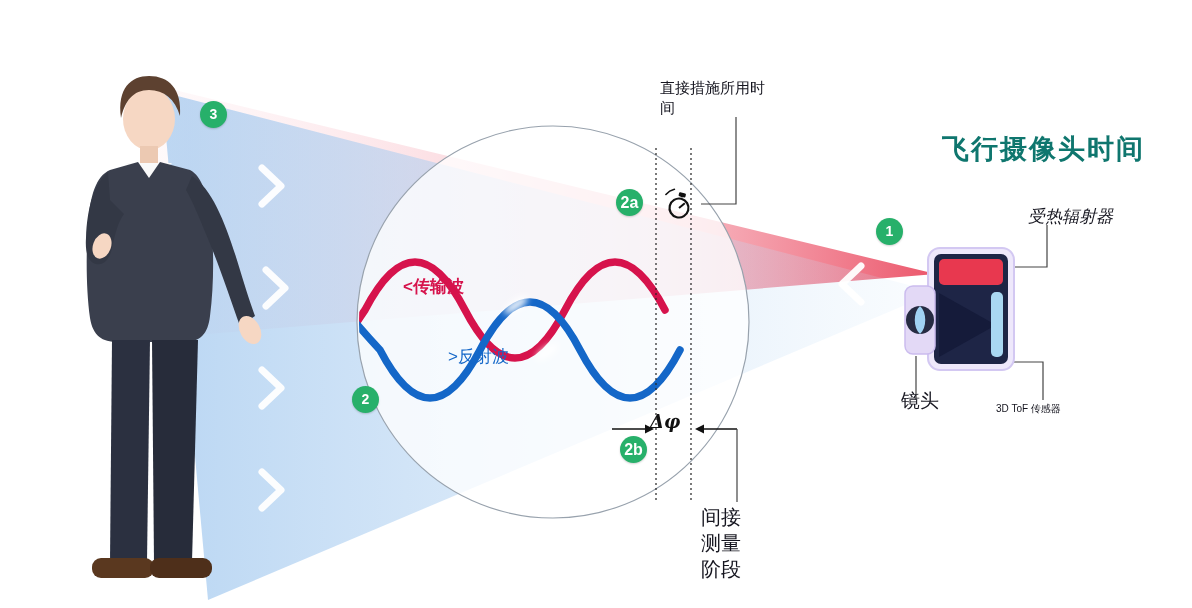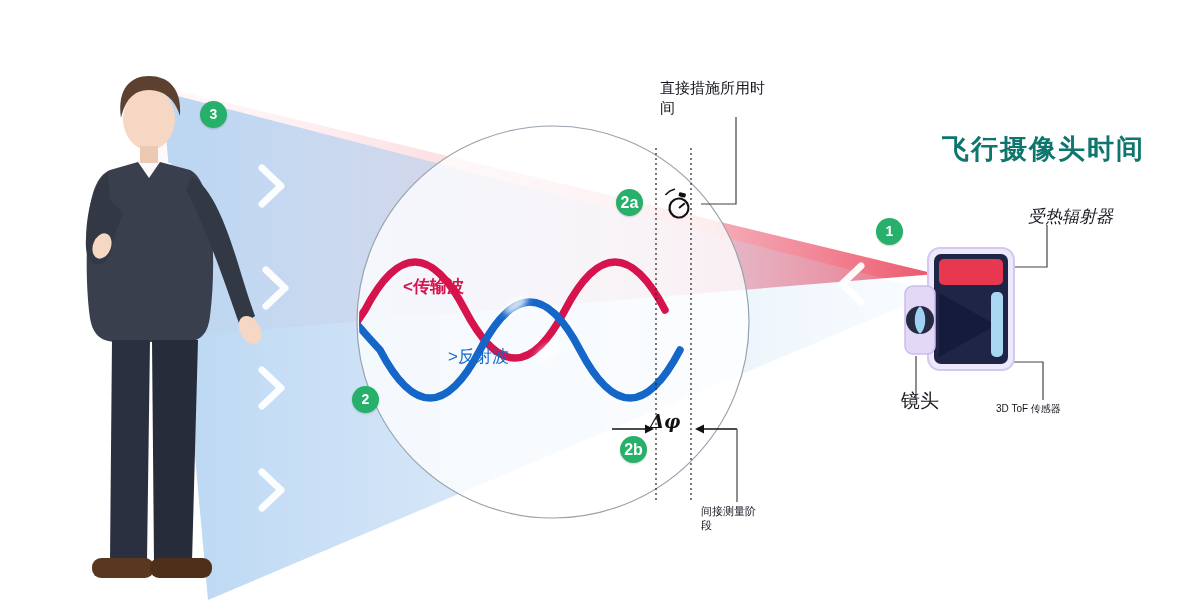--- a/index.html
+++ b/index.html
@@ -4,21 +4,21 @@
 <style>
   html,body{margin:0;padding:0;background:#ffffff;}
   .stage{
     position:relative;width:1192px;height:608px;background:#ffffff;overflow:hidden;
     font-family:"Liberation Sans",sans-serif;color:#1b1b26;
   }
   .stage svg{position:absolute;left:0;top:0;}
   .label{position:absolute;color:#15151f;}
   #title{left:942px;top:131px;width:240px;font-size:27px;font-weight:bold;letter-spacing:2px;color:#0f766e;}
   #direct-time{left:660px;top:78px;width:114px;font-size:15px;line-height:1.3;}
-  #indirect-phase{left:701px;top:504px;width:58px;font-size:11px;line-height:1.3;}
+  #indirect-phase{left:701px;top:504px;width:58px;font-size:20px;line-height:1.3;}
   #illuminator-label{left:1028px;top:205px;width:110px;font-size:17px;font-style:italic;}
   #lens-label{left:901px;top:388px;width:60px;font-size:19px;}
   #sensor-label{left:996px;top:402px;width:140px;font-size:10px;}
   #transmitted-label{left:403px;top:275px;font-size:17px;font-weight:bold;color:#d6134c;}
   #reflected-label{left:448px;top:345px;font-size:17px;font-weight:normal;color:#1467c8;}
   #phase-delta{left:650px;top:411px;width:46px;font-size:18px;font-weight:bold;font-style:italic;font-family:"DejaVu Serif",serif;color:#111;}
   .badge{
     position:absolute;width:27px;height:27px;border-radius:50%;
     background:#27b06a;color:#ffffff;font-weight:bold;font-size:14px;
     line-height:27px;text-align:center;box-shadow:0 1px 2px rgba(0,0,0,0.18);

